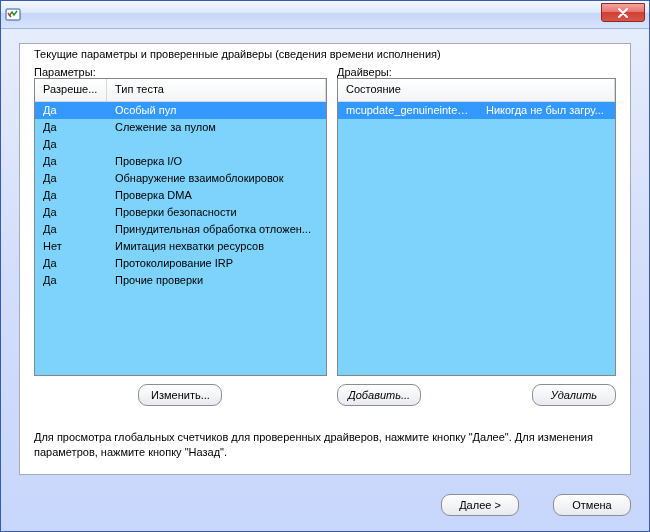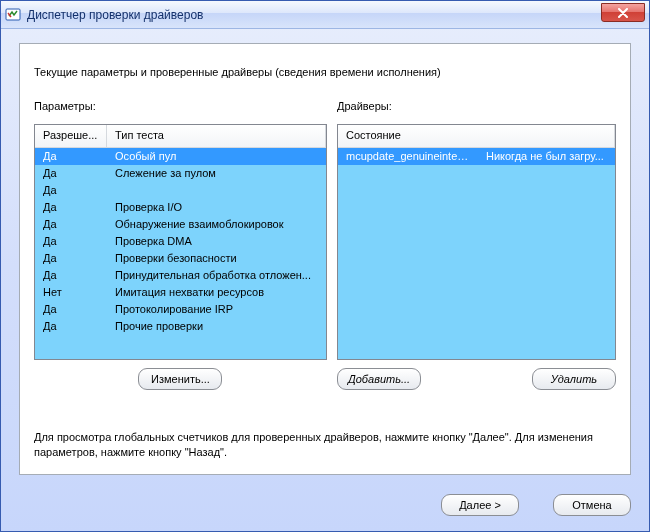--- a/index.html
+++ b/index.html
@@ -58,44 +58,43 @@
   .client {
     flex: 1;
     padding: 14px 18px 10px 18px;
     display: flex;
     flex-direction: column;
   }
   .inner-panel {
     flex: 1;
     background: #ffffff;
     border: 1px solid #a5acb5;
-    padding: 22px 14px 14px 14px;
-    display: flex;
-    flex-direction: column;
-    gap: 16px;
+    padding: 4px 14px 14px 14px;
+    display: flex;
+    flex-direction: column;
   }
   .heading {
     color: #000;
     margin-bottom: 6px;
   }
   .lists-row {
     display: flex;
     gap: 10px;
     flex: 1;
     min-height: 0;
   }
   .list-col {
     display: flex;
     flex-direction: column;
     min-height: 0;
   }
   .list-col.left { flex: 1.05; }
   .list-col.right { flex: 1; }
   .list-label {
-    margin-bottom: 12px;
+    margin-bottom: 0;
   }
   .listbox {
     flex: 1;
     border: 1px solid #838790;
     background: #7dd3fc;
     min-height: 0;
     display: flex;
     flex-direction: column;
   }
   .list-header {
@@ -180,21 +179,20 @@
 <div class="window">
 
   <div class="titlebar">
     <span class="app-icon">
       <svg viewBox="0 0 16 16">
         <rect x="1" y="2" width="14" height="11" rx="1" fill="#fff" stroke="#2a5db0" stroke-width="1"></rect>
         <path d="M4 9 L7 5 L9 8 L12 4" fill="none" stroke="#2a8a2a" stroke-width="1.4"></path>
         <path d="M3 6 L6 10" stroke="#c33" stroke-width="1.4"></path>
       </svg>
     </span>
-    <span class="title">Диспетчер проверки драйверов</span>
     <div class="close-btn">
       <svg viewBox="0 0 12 10">
         <path d="M2 1 L10 9 M10 1 L2 9" stroke="#fff" stroke-width="2" stroke-linecap="round"></path>
       </svg>
     </div>
   </div>
 
   <div class="client">
     <div class="inner-panel">
 

